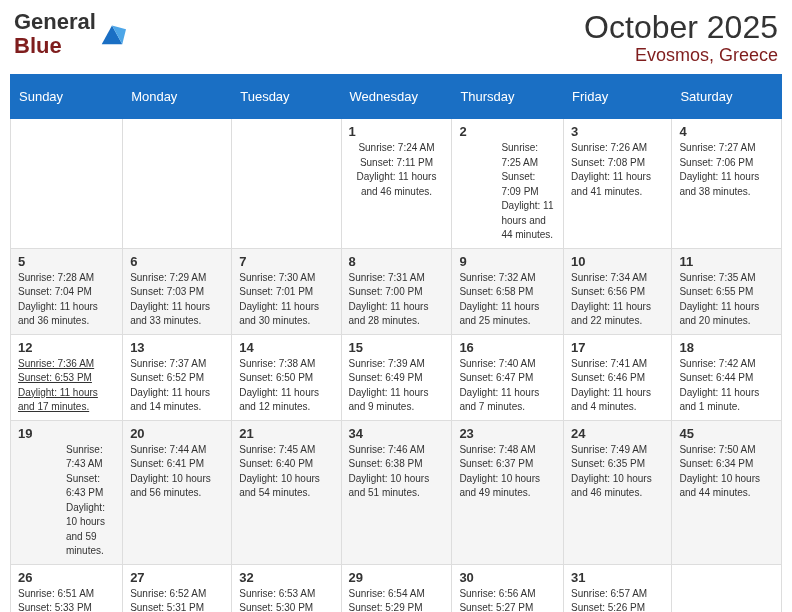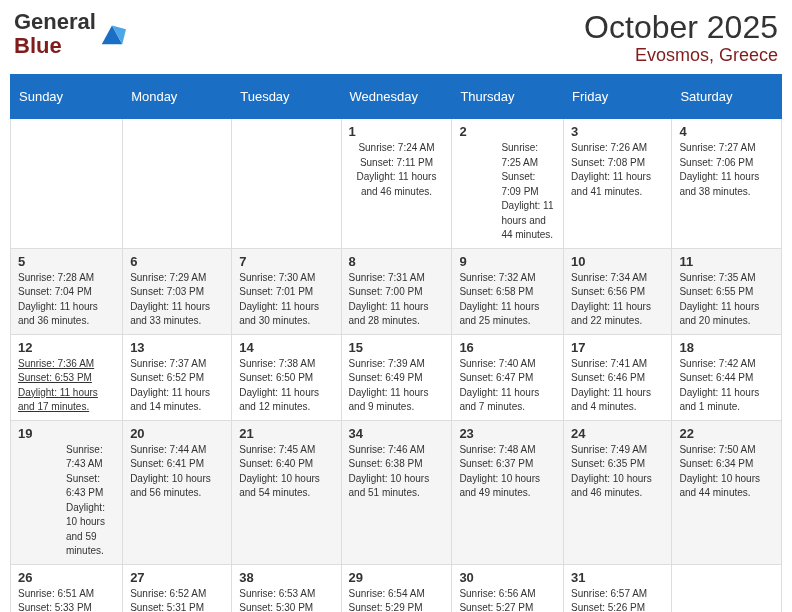--- a/index.html
+++ b/index.html
@@ -273,41 +273,41 @@
 Sunset: 6:37 PM
 Daylight: 10 hours and 49 minutes.</div>
         </td>
         <td>
           <span class="day-num">24</span>
           <div class="day-info" style="white-space: pre-line;">Sunrise: 7:49 AM
 Sunset: 6:35 PM
 Daylight: 10 hours and 46 minutes.</div>
         </td>
         <td>
-          <span class="day-num">22</span>
+          <span class="day-num">45</span>
           <div class="day-info" style="white-space: pre-line;">Sunrise: 7:50 AM
 Sunset: 6:34 PM
 Daylight: 10 hours and 44 minutes.</div>
         </td>
       </tr>
       <tr>
         <td>
           <span class="day-num">26</span>
           <div class="day-info" style="white-space: pre-line;">Sunrise: 6:51 AM
 Sunset: 5:33 PM
 Daylight: 10 hours and 41 minutes.</div>
         </td>
         <td>
           <span class="day-num">27</span>
           <div class="day-info" style="white-space: pre-line;">Sunrise: 6:52 AM
 Sunset: 5:31 PM
 Daylight: 10 hours and 39 minutes.</div>
         </td>
         <td>
-          <span class="day-num">38</span>
+          <span class="day-num">32</span>
           <div class="day-info" style="white-space: pre-line;">Sunrise: 6:53 AM
 Sunset: 5:30 PM
 Daylight: 10 hours and 36 minutes.</div>
         </td>
         <td>
           <span class="day-num">29</span>
           <div class="day-info" style="white-space: pre-line;">Sunrise: 6:54 AM
 Sunset: 5:29 PM
 Daylight: 10 hours and 34 minutes.</div>
         </td>

